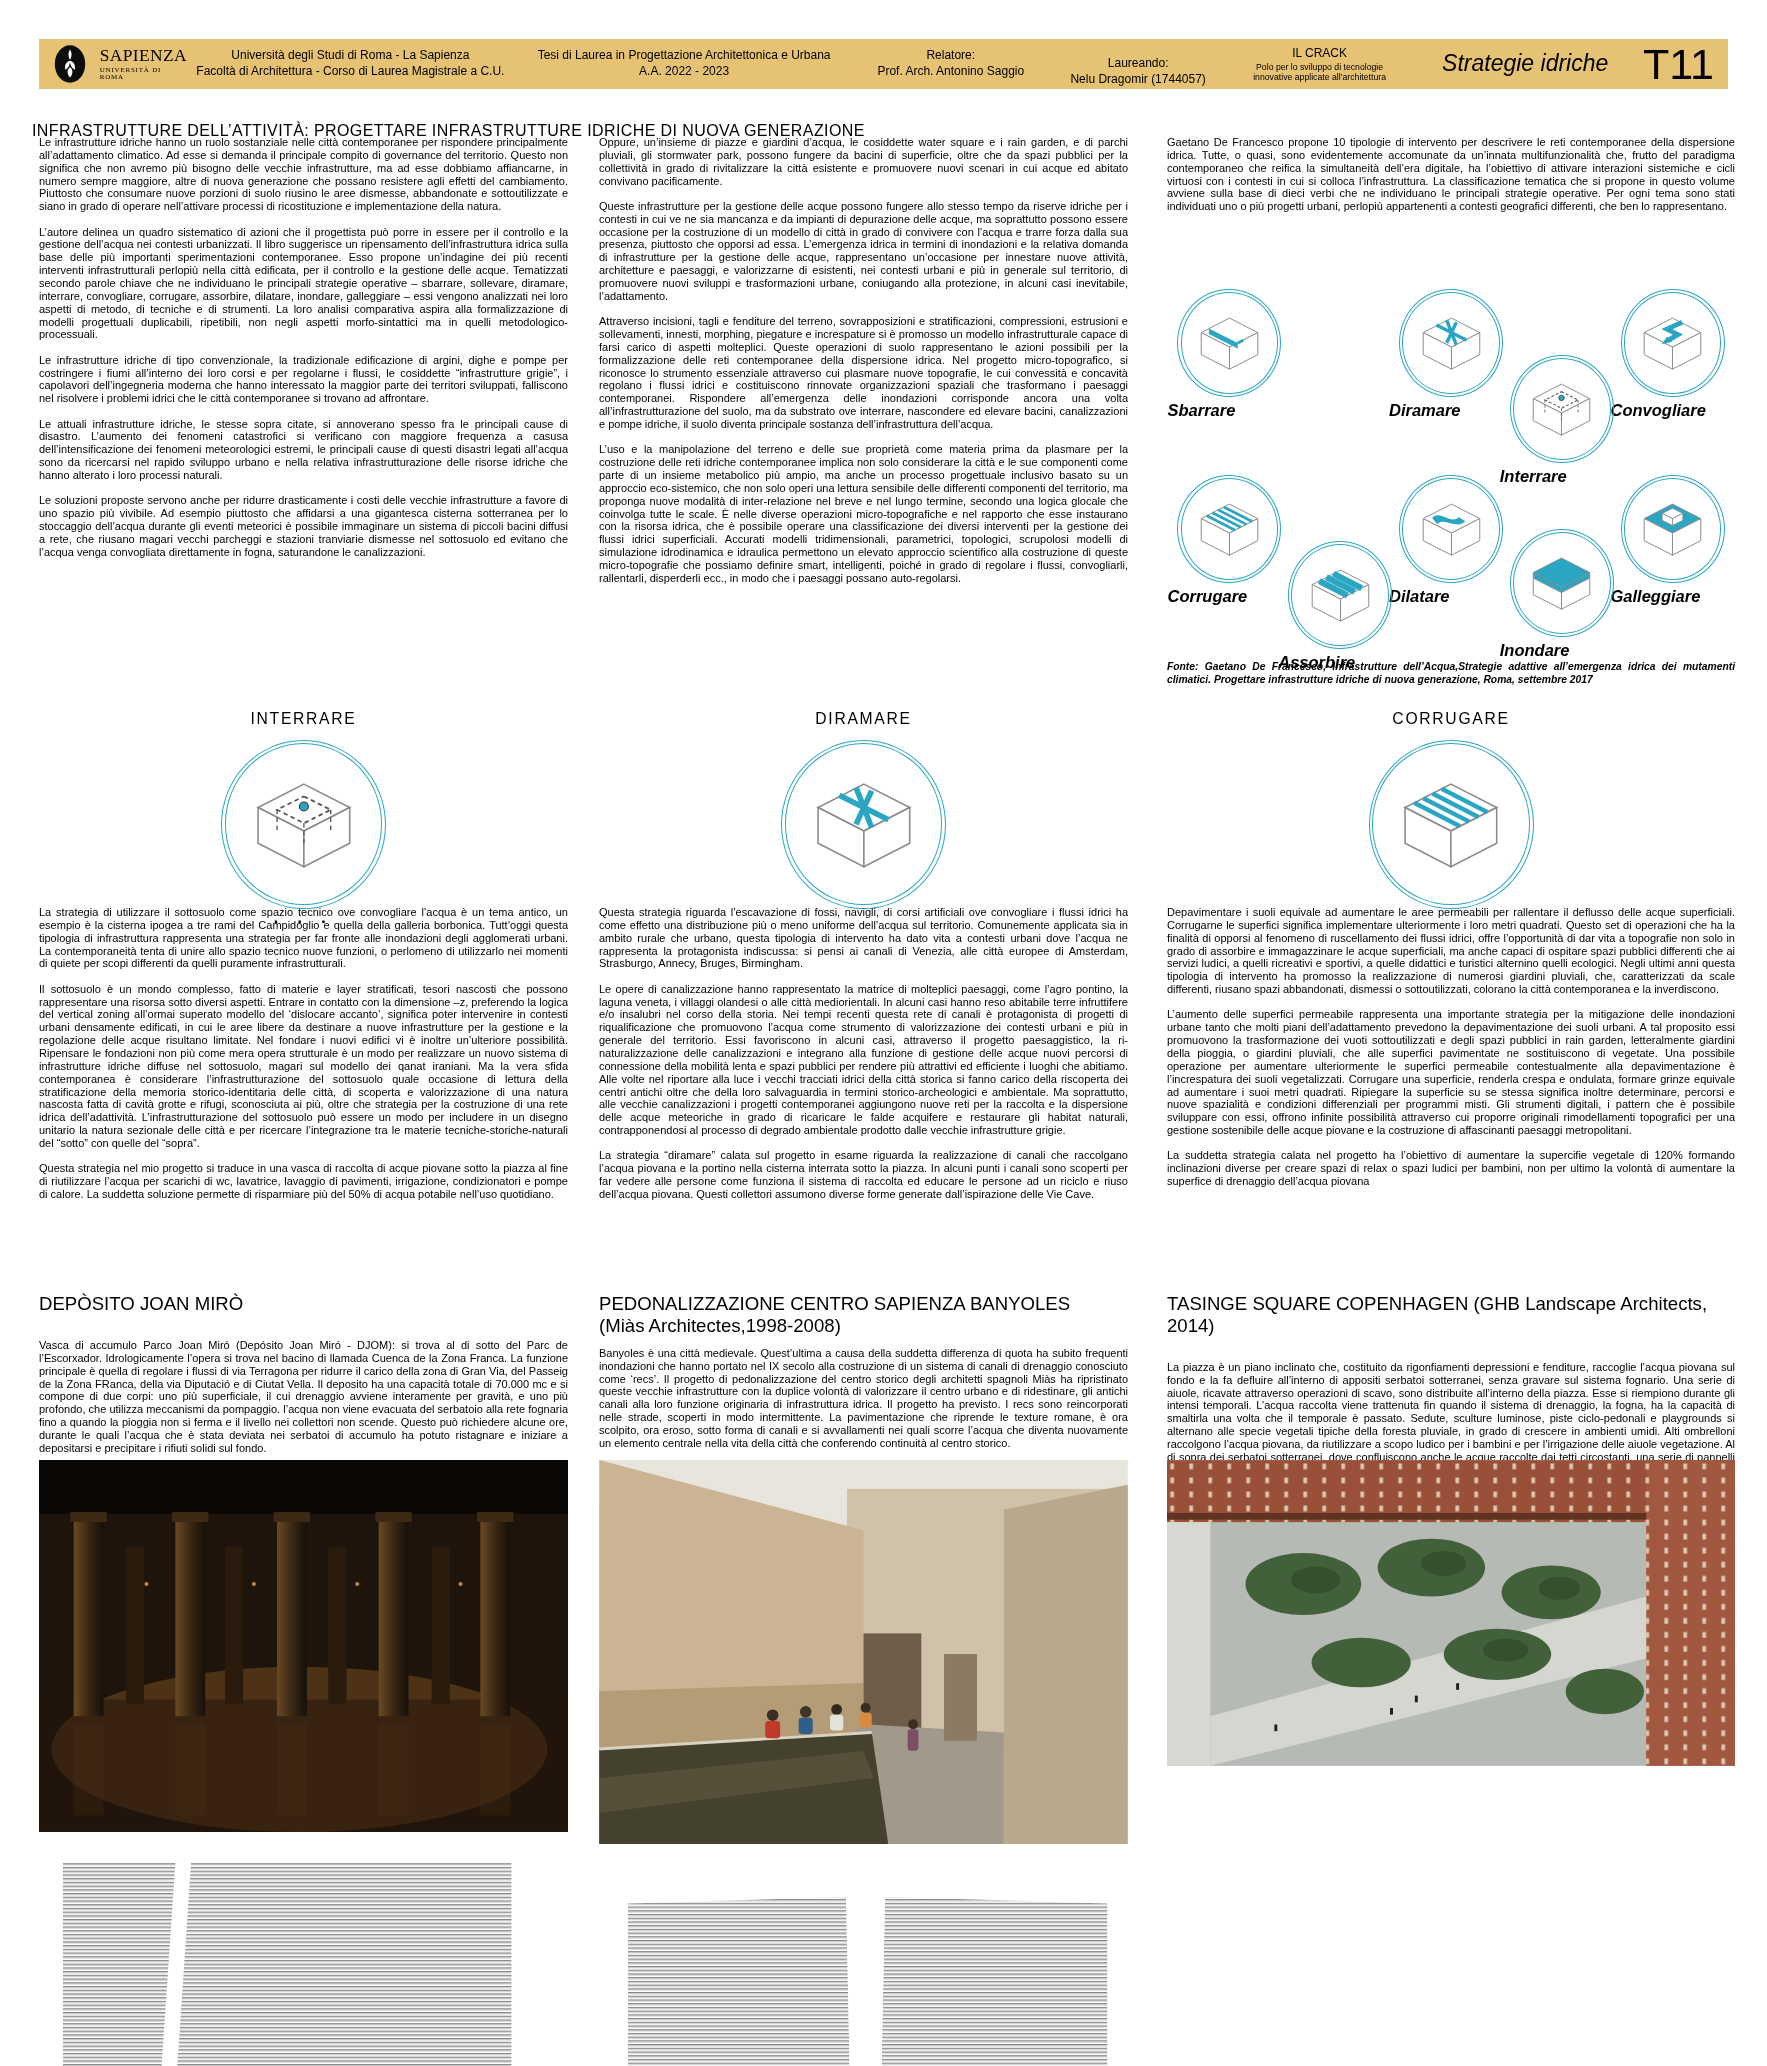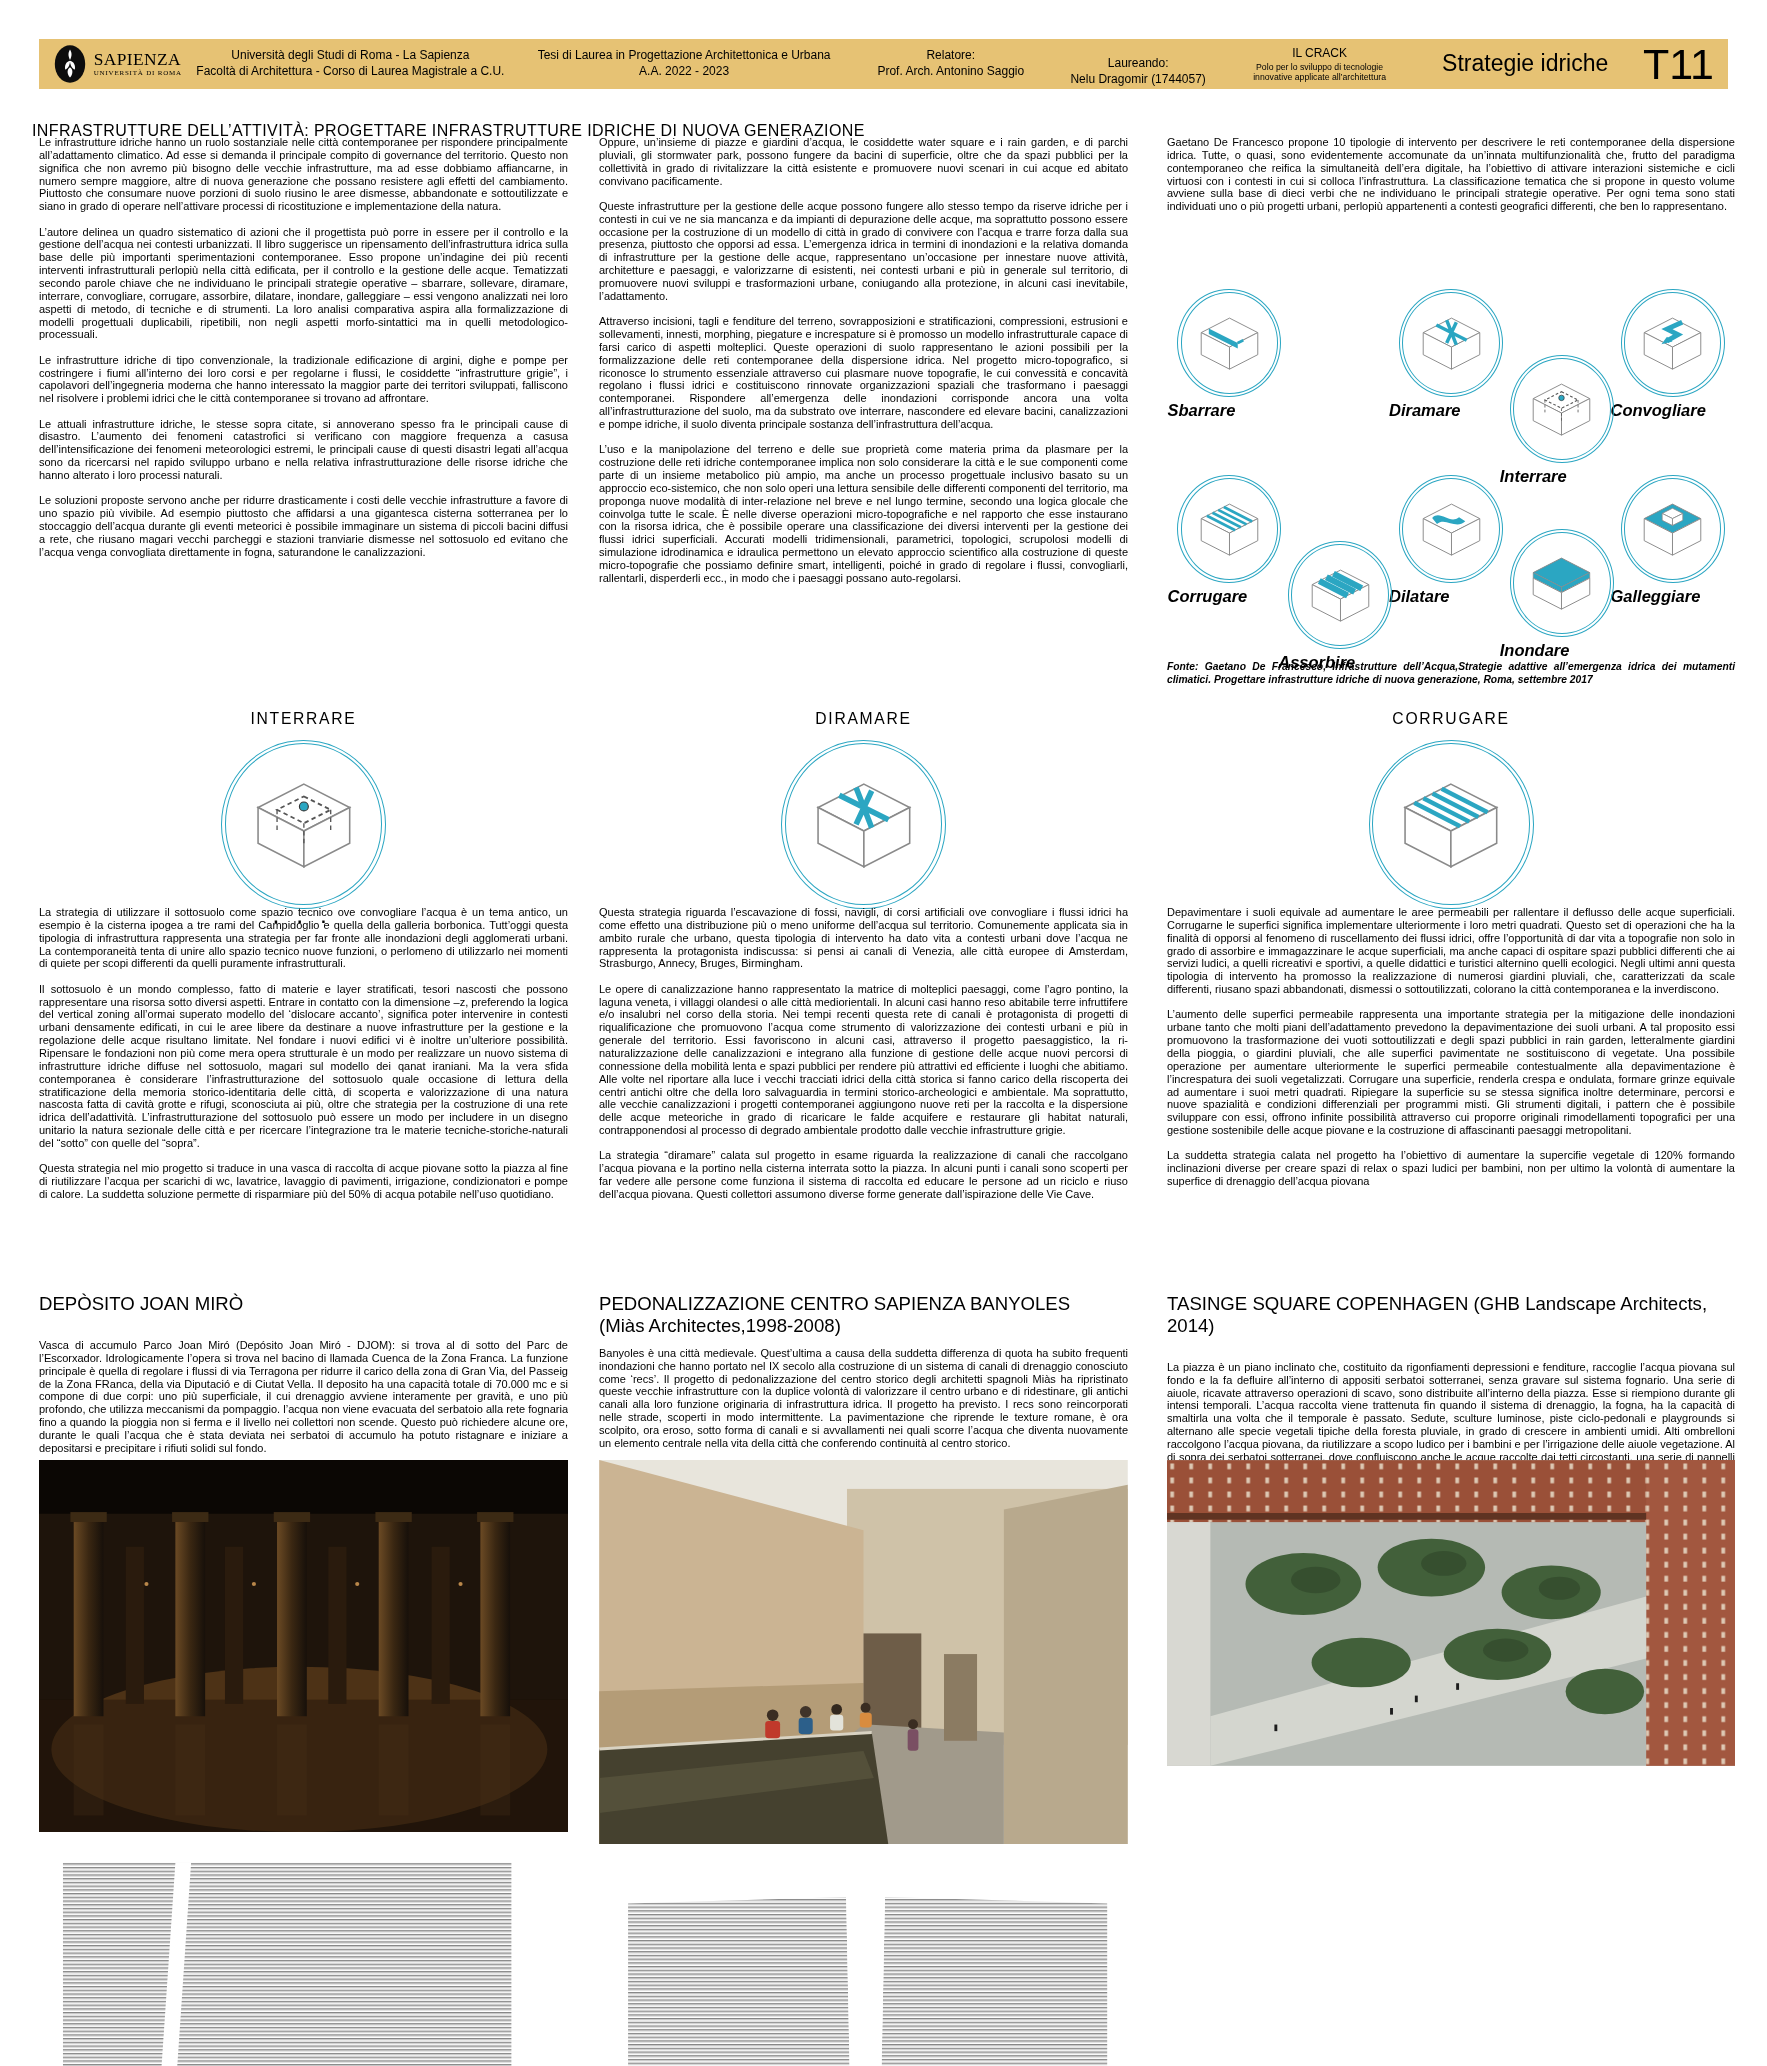--- a/index.html
+++ b/index.html
@@ -1,28 +1,28 @@
 <!DOCTYPE html>
 <html style="--accent: #2ba6c2; --water: #2bb7d9; --hdr: #e6c274;font-size:6.6px"><head>
 <meta charset="utf-8">
 <style>
   html,body{margin:0;padding:0;background:#9a9a9a;}
   .page{position:relative;width:1767px;height:2502px;background:#fff;font-family:"Liberation Sans",sans-serif;color:#000;overflow:hidden;}
   .abs{position:absolute;}
   
   .header{left:39px;top:39px;width:1689px;height:50px;background:var(--hdr,#e6c274);display:flex;align-items:center;padding:0 10.7px;box-sizing:border-box;gap:4.1px;}
-  .logo-block{display:flex;align-items:center;gap:4px;width:136px;flex:none;}
+  .logo-block{display:flex;align-items:center;gap:10px;width:136px;flex:none;}
   .crest{width:40px;height:40px;flex:none;}
   .logo-words{font-family:"Liberation Serif",serif;line-height:1;}
   .logo-main{font-size:17.4px;letter-spacing:0.4px;}
   .logo-sub{font-size:7px;letter-spacing:0.8px;margin-top:2.5px;}
   .hcol{text-align:center;font-size:12px;line-height:1.3;}
   .h-uni{width:326px;}.h-tesi{width:343px;}.h-rel{width:190px;}.h-lau{width:182px;margin-top:16px;}.h-crack{width:178px;}
   .h-crack .crack-sub{font-size:8.7px;line-height:1.15;}
-  .h-strat{width:231px;font-size:23px;}
+  .h-strat{width:231px;font-size:23px;font-style:italic;}
   .h-code{flex:1;text-align:right;font-size:43px;line-height:1;padding-right:3.3px;}
   
   .main-title{left:32px;top:122px;width:1689px;font-size:16px;letter-spacing:0.4px;}
   
   .body-text{font-size:11px;line-height:1.17;text-align:justify;}
   .body-text p{margin:0 0 12.4px 0;}
   .c1{left:39px;width:529px;}
   .c2{left:599px;width:529px;}
   .c3{left:1167px;width:568px;}
   .intro{top:136px;max-height:556px;overflow:hidden;}

